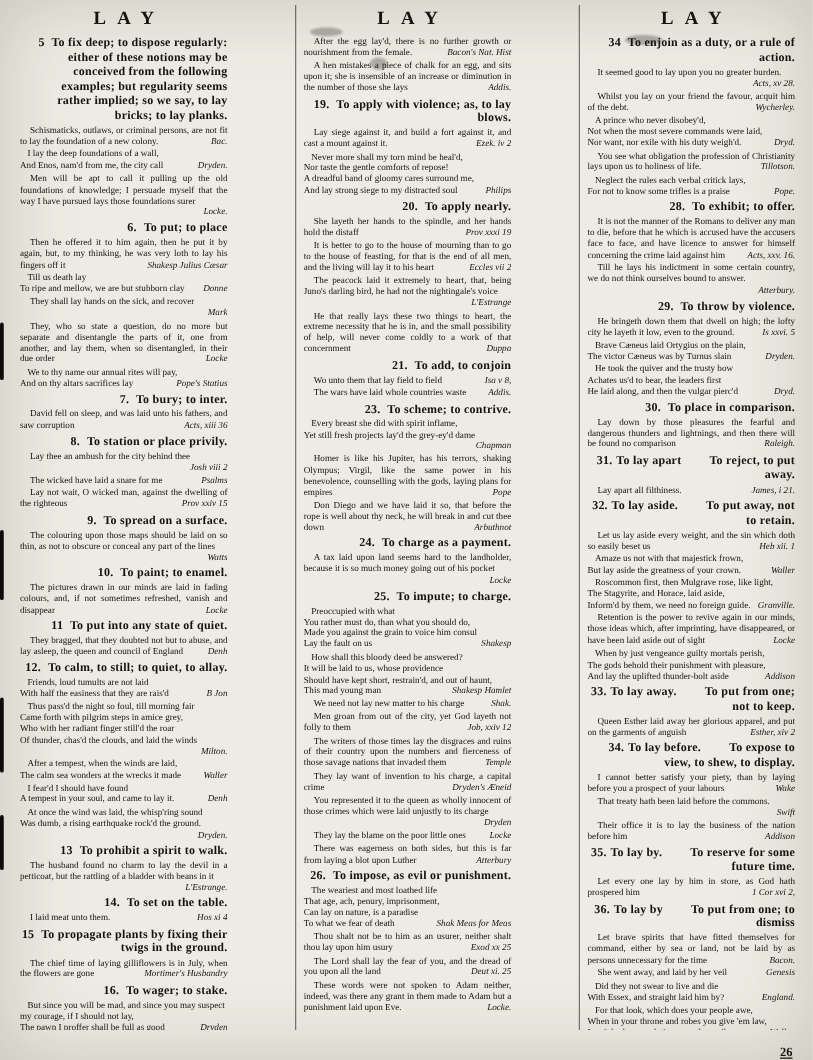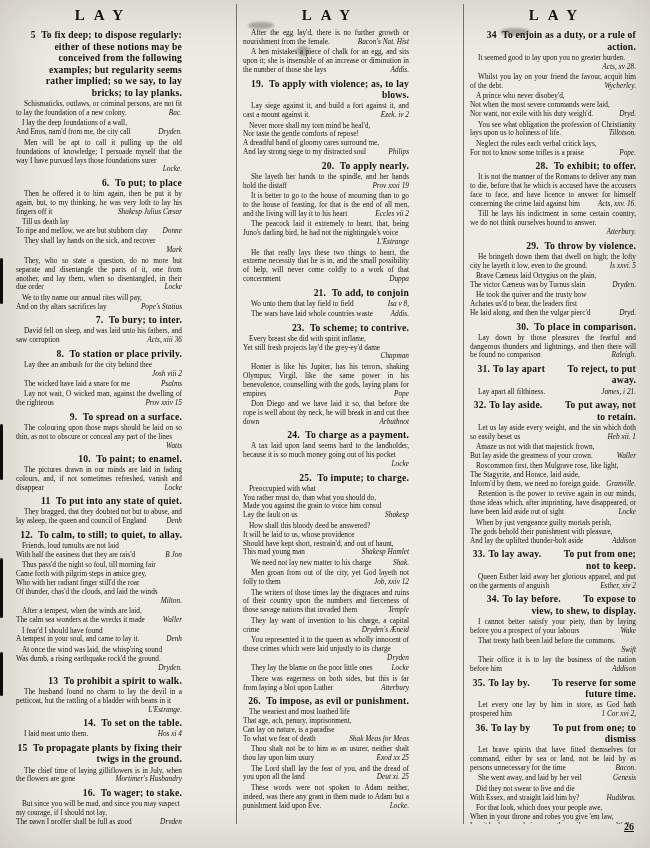--- a/index.html
+++ b/index.html
@@ -21,21 +21,21 @@
     text-indent:-5px;padding-left:5px;letter-spacing:.2px;text-align:right;
   }
   .sense .sn{margin-right:3px;}
   .sense .ph{margin-right:20px;}
   .quote{font-size:7.3px;line-height:8.9px;margin:0 0 1.5px;}
   .quote::after{content:"";display:block;clear:both;}
   .quote.prose{text-align:justify;text-indent:8px;}
   .quote .attr{float:right;font-style:italic;padding-left:5px;}
   .verse .vline{text-align:left;}
   .verse .vline:first-child{text-indent:6px;font-family:Liberation Serif, serif;}
-  .page-number{position:absolute;right:16px;bottom:16px;font-weight:bold;font-size:10px;text-decoration:underline;}
+  .page-number{position:absolute;right:16px;bottom:0;font-weight:bold;font-size:10px;text-decoration:underline;}
   .mark{position:absolute;left:0;width:3px;background:#0d0c0a;border-radius:2px;}
   .smudge{position:absolute;background:rgba(30,26,20,.30);border-radius:50%;filter:blur(1px);}
 </style>
 </head>
 <body>
 
 <div class="page">
   <div class="columns" id="columns">
       <div class="column">
         <div class="running-head">LAY</div>
@@ -224,21 +224,21 @@
         <div class="quote prose">I cannot better satisfy your piety, than by laying before you a prospect of your labours <span class="attr">Wake</span></div>
         <div class="quote prose">That treaty hath been laid before the commons. <span class="attr">Swift</span></div>
         <div class="quote prose">Their office it is to lay the business of the nation before him <span class="attr">Addison</span></div>
         <p class="sense"><span class="sn">35.</span><span class="ph">To lay by.</span> To reserve for some future time.</p>
         <div class="quote prose">Let every one lay by him in store, as God hath prospered him <span class="attr">1 Cor xvi 2,</span></div>
         <p class="sense"><span class="sn">36.</span><span class="ph">To lay by</span> To put from one; to dismiss</p>
         <div class="quote prose">Let brave spirits that have fitted themselves for command, either by sea or land, not be laid by as persons unnecessary for the time <span class="attr">Bacon.</span></div>
         <div class="quote prose">She went away, and laid by her veil <span class="attr">Genesis</span></div>
         <div class="quote verse">
           <div class="vline">Did they not swear to live and die</div>
-          <div class="vline">With Essex, and straight laid him by?<span class="attr">Hudibras.</span></div>
+          <div class="vline">With Essex, and straight laid him by?<span class="attr">England.</span></div>
         </div>
         <div class="quote verse">
           <div class="vline">For that look, which does your people awe,</div>
           <div class="vline">When in your throne and robes you give 'em law,</div>
           <div class="vline">Lay it by here, and give a gentler smile<span class="attr">Waller.</span></div>
         </div>
         <div class="quote verse">
           <div class="vline">Darkness, which fairest nymphs disarms,</div>
           <div class="vline">Defends us ill from Mira's charms,</div>
           <div class="vline">Mira can lay her beauty by,</div>

